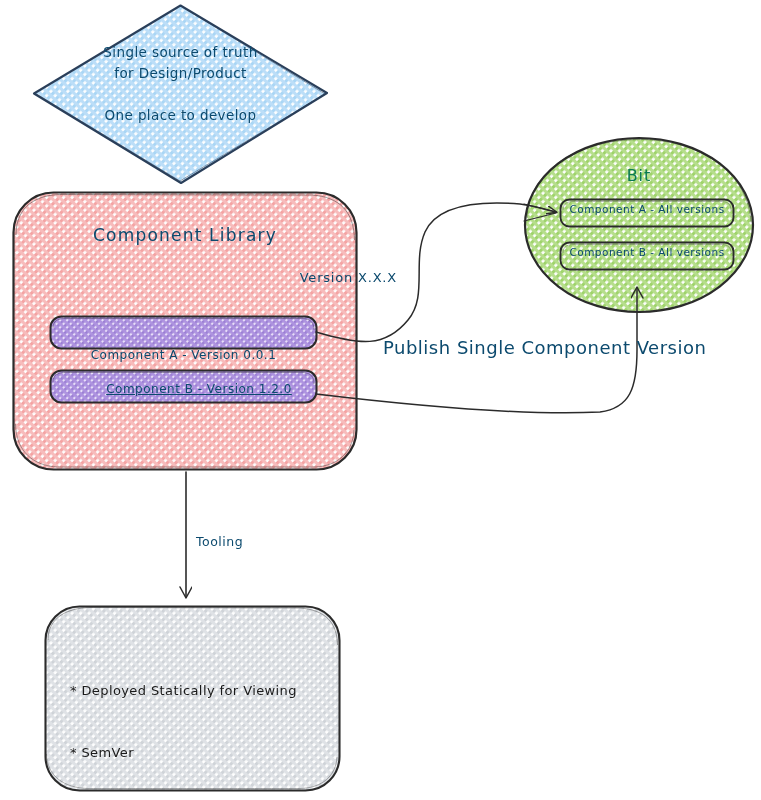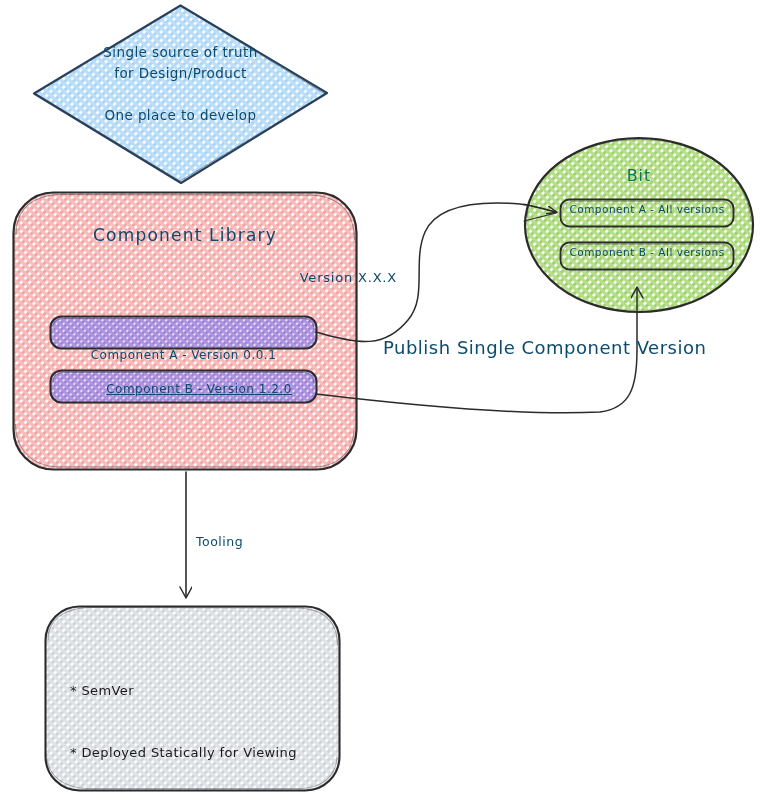--- a/index.html
+++ b/index.html
@@ -218,18 +218,18 @@
 
 <div class="txt inner-box-label" id="bitA-label">Component A - All versions</div>
 
 <div class="txt inner-box-label" id="bitB-label">Component B - All versions</div>
 
 <div class="txt" id="publish-label">Publish Single Component Version</div>
 
 <div class="txt" id="tooling-label">Tooling</div>
 
 <div id="tooling-list">
+  <span class="li">* Deployed Statically for Viewing</span>
   <span class="li">* SemVer</span>
-  <span class="li">* Deployed Statically for Viewing</span>
   
   
   
 </div>
 
 </body></html>

